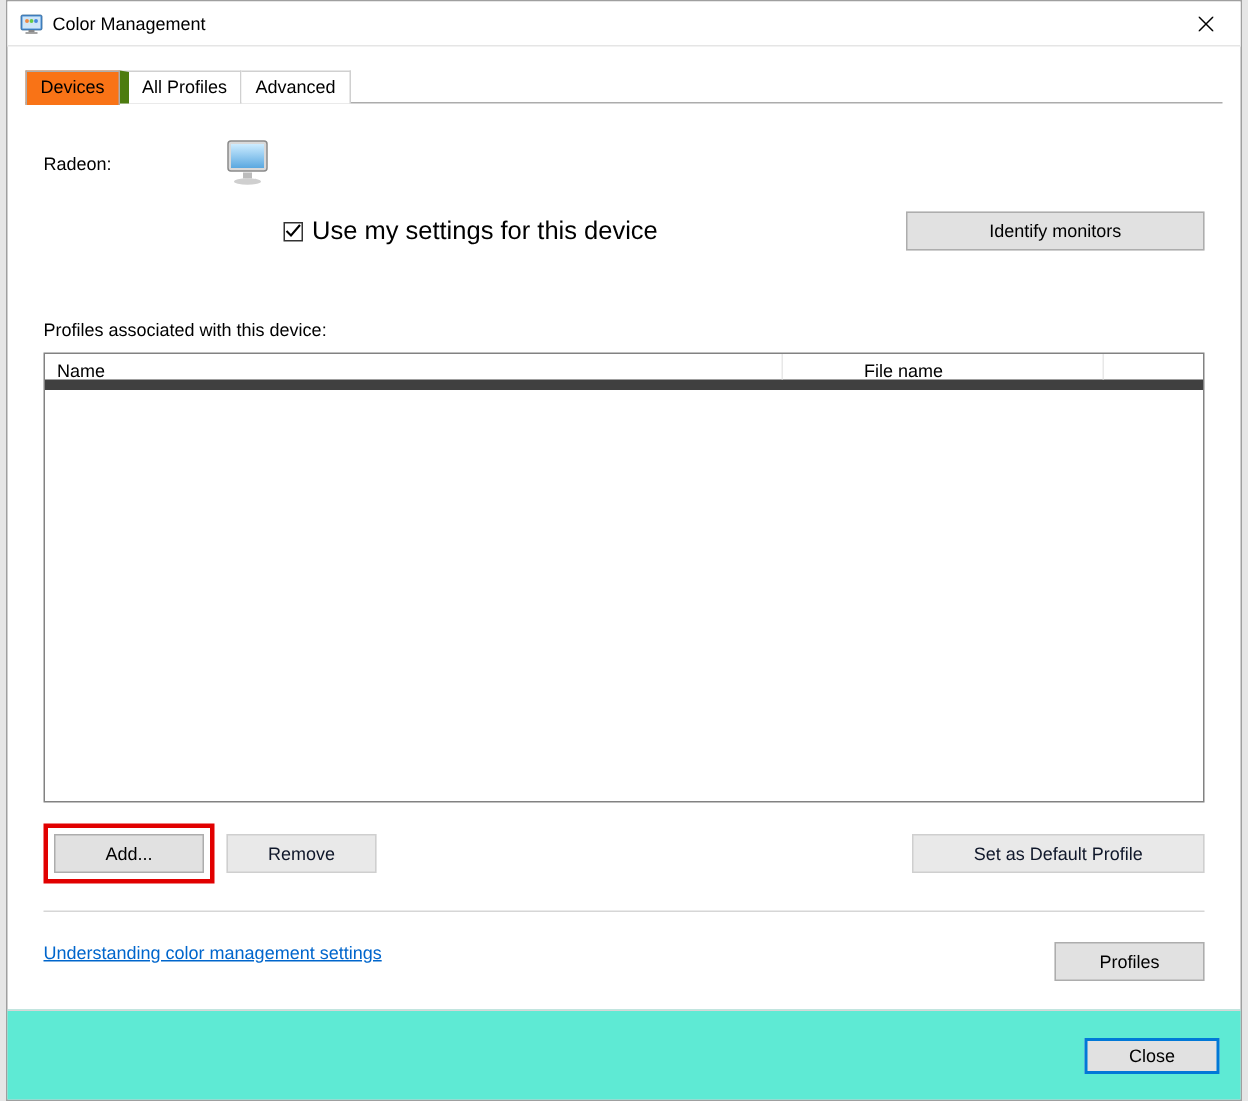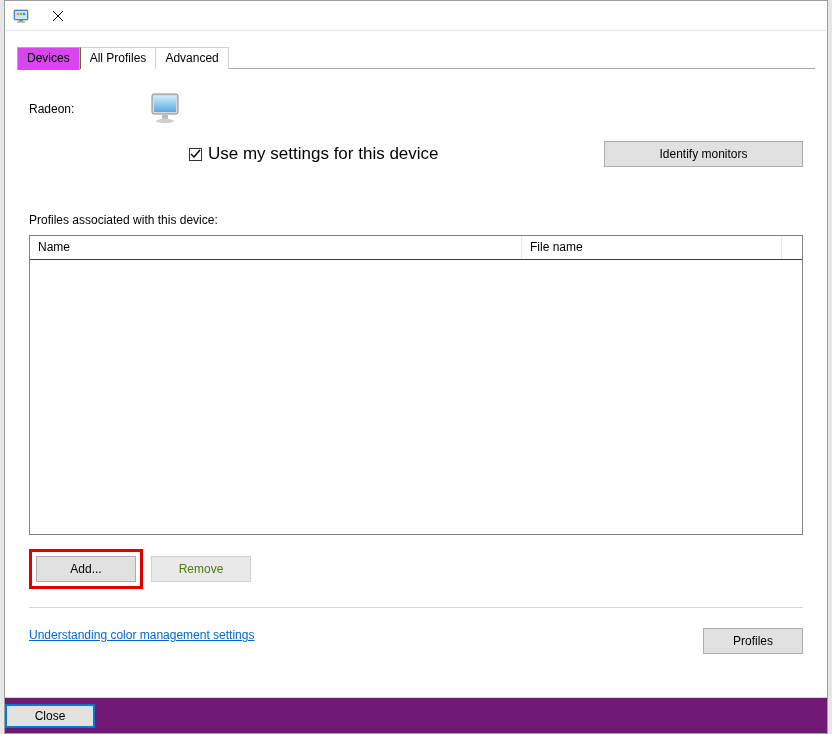--- a/index.html
+++ b/index.html
@@ -58,28 +58,28 @@
     font-size: 12px;
     border: 1px solid #d0d0d0;
     border-bottom: none;
     background: #ffffff;
     color: #000;
     margin-right: 0;
     position: relative;
     cursor: pointer;
   }
   .tab.active {
-    background: #d946ef;
+    background: #f97316;
     border-color: #acacac;
     z-index: 2;
     margin-bottom: -1px;
     padding-bottom: 5px;
   }
   .tab + .tab { border-left: none; }
-  .tab.active + .tab { border-left: 1px solid #4d7c0f; }
+  .tab.active + .tab { border-left: 6px solid #4d7c0f; }
   .tabline {
     border-top: 1px solid #acacac;
     margin-top: -1px;
   }
   
   .pane {
     padding: 22px 24px 0 24px;
     flex: 1;
     display: flex;
     flex-direction: column;
@@ -148,21 +148,22 @@
   .listview {
     margin-top: 8px;
     border: 1px solid #828282;
     height: 300px;
     background: #fff;
   }
   .lv-header {
     display: flex;
     height: 24px;
     background: #ffffff;
-    border-bottom: 1px solid #404040;
+    border-bottom: 7px solid #404040;
+    gap: 46px;
   }
   .lv-col {
     padding: 4px 8px;
     font-size: 12px;
     border-right: 1px solid #e8e8e8;
   }
   .lv-col.name { width: 492px; }
   .lv-col.file { flex: 1; }
   .lv-col.last { width: 20px; border-right: none; }
   .profile-btn-row {
@@ -177,21 +178,21 @@
     background: #e1e1e1;
     font-size: 12px;
     color: #000000;
     cursor: pointer;
     display: inline-flex;
     align-items: center;
     justify-content: center;
     font-family: inherit;
   }
   .btn.disabled {
-    color: #4d7c0f;
+    color: #0f172a;
     background: #e9e9e9;
     border-color: #cfcfcf;
     cursor: default;
   }
   .btn.add { width: 100px; }
   .btn.remove { width: 100px; }
   .btn.setdef { width: 195px; margin-left: auto; }
   .highlight {
     border: 3px solid #e10000;
     padding: 4px;
@@ -212,25 +213,26 @@
     text-decoration: underline;
     cursor: pointer;
     font-size: 12px;
   }
   .profiles-btn {
     margin-left: auto;
     width: 100px;
     height: 26px;
   }
   .footer {
-    height: 36px;
+    height: 60px;
     border-top: 1px solid #d6d6d6;
-    background: #701a75;
-    display: flex;
-    align-items: center;
+    background: #5eead4;
+    display: flex;
+    align-items: center;
+    justify-content: flex-end;
     padding-right: 14px;
   }
   .close-btn {
     width: 90px;
     height: 24px;
     border: 2px solid #0078d7;
     background: #e1e1e1;
     font-size: 12px;
     cursor: pointer;
     font-family: inherit;
@@ -246,20 +248,21 @@
       <svg viewBox="0 0 16 16">
         <rect x="1" y="2" width="14" height="10" rx="1" fill="#4a90d9" stroke="#2b5e8a" stroke-width="0.5"></rect>
         <rect x="2" y="3" width="12" height="8" fill="#cfe6f7"></rect>
         <circle cx="5" cy="6" r="1.3" fill="#e84"></circle>
         <circle cx="8" cy="6" r="1.3" fill="#6c4"></circle>
         <circle cx="11" cy="6" r="1.3" fill="#48d"></circle>
         <rect x="6" y="12" width="4" height="1.5" fill="#888"></rect>
         <rect x="4" y="13.5" width="8" height="1" fill="#888"></rect>
       </svg>
     </span>
+    <span class="title">Color Management</span>
     <div class="close">
       <svg viewBox="0 0 10 10">
         <line x1="0" y1="0" x2="10" y2="10" stroke="#000" stroke-width="1"></line>
         <line x1="10" y1="0" x2="0" y2="10" stroke="#000" stroke-width="1"></line>
       </svg>
     </div>
   </div>
 
   <div class="tabstrip-wrap">
     <div class="tabstrip">
@@ -314,20 +317,23 @@
 
     <div class="profile-btn-row">
       <span class="highlight">
         <button class="btn add">
             <span>Add...</span>
           </button>
       </span>
       <button class="btn remove disabled">
           <span>Remove</span>
         </button>
+      <button class="btn setdef disabled">
+          <span>Set as Default Profile</span>
+        </button>
     </div>
 
     <hr class="hr">
 
     <div class="bottom-row">
       <a class="link"><span>Understanding color management settings</span></a>
       <button class="btn profiles-btn">
           <span>Profiles</span>
         </button>
     </div>

